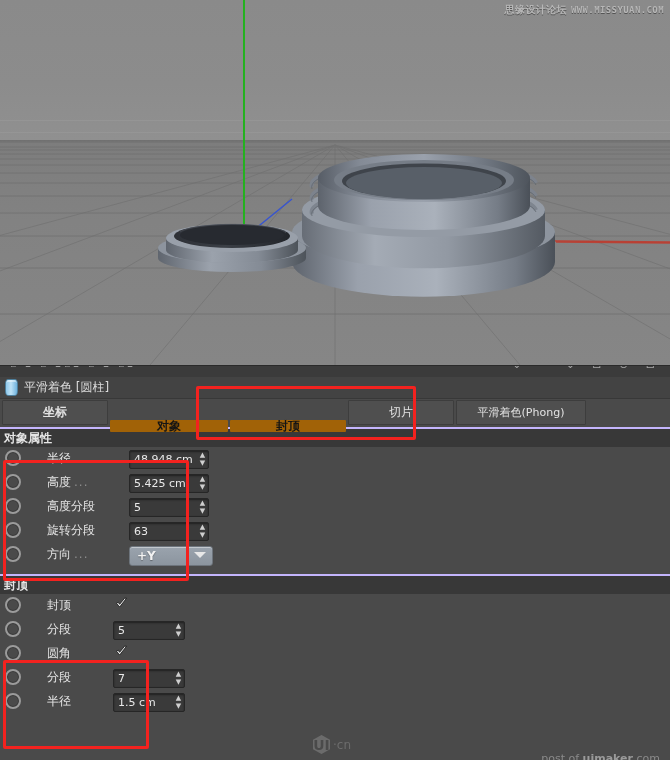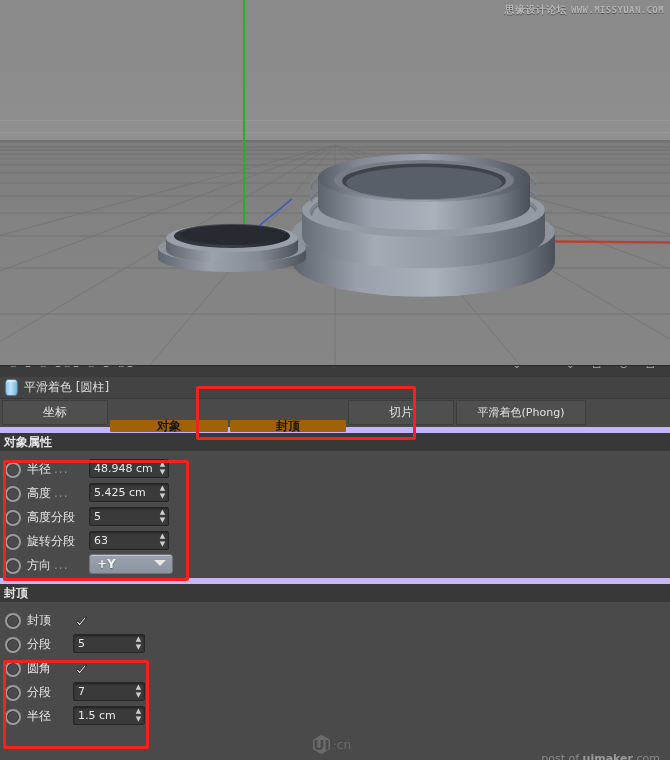--- a/index.html
+++ b/index.html
@@ -42,32 +42,32 @@
   .obj-title-text{font-size:12px;color:#dcdcdc;}
 
   .tabs{height:25px;background:#4a4a4a;display:flex;align-items:stretch;
         padding:1px 2px 2px 2px;gap:2px;}
   .tab{flex:0 0 auto;display:flex;align-items:center;justify-content:center;
        font-size:12px;color:#e2e2e2;background:#4f4f4f;
        border:1px solid #3d3d3d;border-radius:1px;}
   .tab.sel{background:#8fa3c8;color:#141414;border:6px solid #a16207;
            box-shadow:inset 0 1px 0 rgba(255,255,255,.35);font-weight:bold;margin-top:20px;}
   .tab.t-ji{width:104px;}
-  .tab.t-zb{width:104px;}
+  .tab.t-zb{width:104px;font-weight:bold;}
   .tab.t-ob{width:106px;}
   .tab.t-fd{width:104px;}
   .tab.t-qp{width:104px;}
   .tab.t-ph{width:128px;font-size:11px;}
 
   .sect-head{height:18px;background:#383838;display:flex;align-items:center;
              padding-left:4px;font-size:12px;color:#e6e6e6;font-weight:bold;
-             border-top:6px solid #c4b5fd;}
+             border-top:2px solid #c4b5fd;}
   .sect-body{background:#4a4a4a;padding:3px 0 4px 0;}
 
-  .row{height:24px;display:flex;align-items:flex-end;padding-left:5px;}
+  .row{height:24px;display:flex;align-items:flex-start;padding-left:5px;gap:20px;}
   .radio{width:12px;height:12px;border-radius:50%;flex:0 0 auto;
          background:#4a4a4a;border:2px solid #9b9b9b;margin-right:6px;
          box-shadow:inset 0 0 0 1px #3a3a3a;}
   .lbl{font-size:12px;color:#e4e4e4;white-space:nowrap;}
   .dots{font-size:12px;color:#8d8d8d;letter-spacing:1px;margin-left:3px;}
   .lbl-w{width:62px;display:flex;align-items:baseline;}
 
   .field{position:relative;height:17px;background:#3a3a3a;border:1px solid #262626;
          border-radius:2px;box-shadow:inset 0 1px 2px rgba(0,0,0,.45);
          display:flex;align-items:center;overflow:hidden;}

